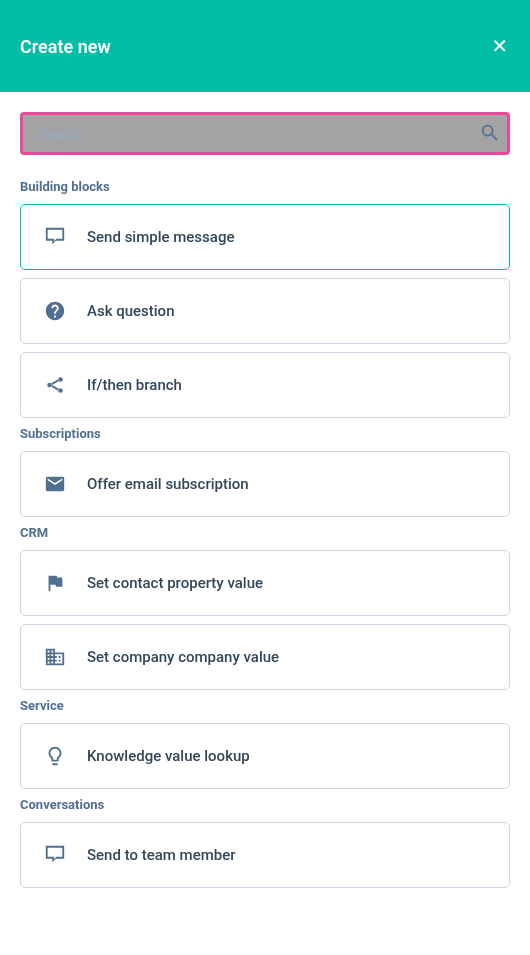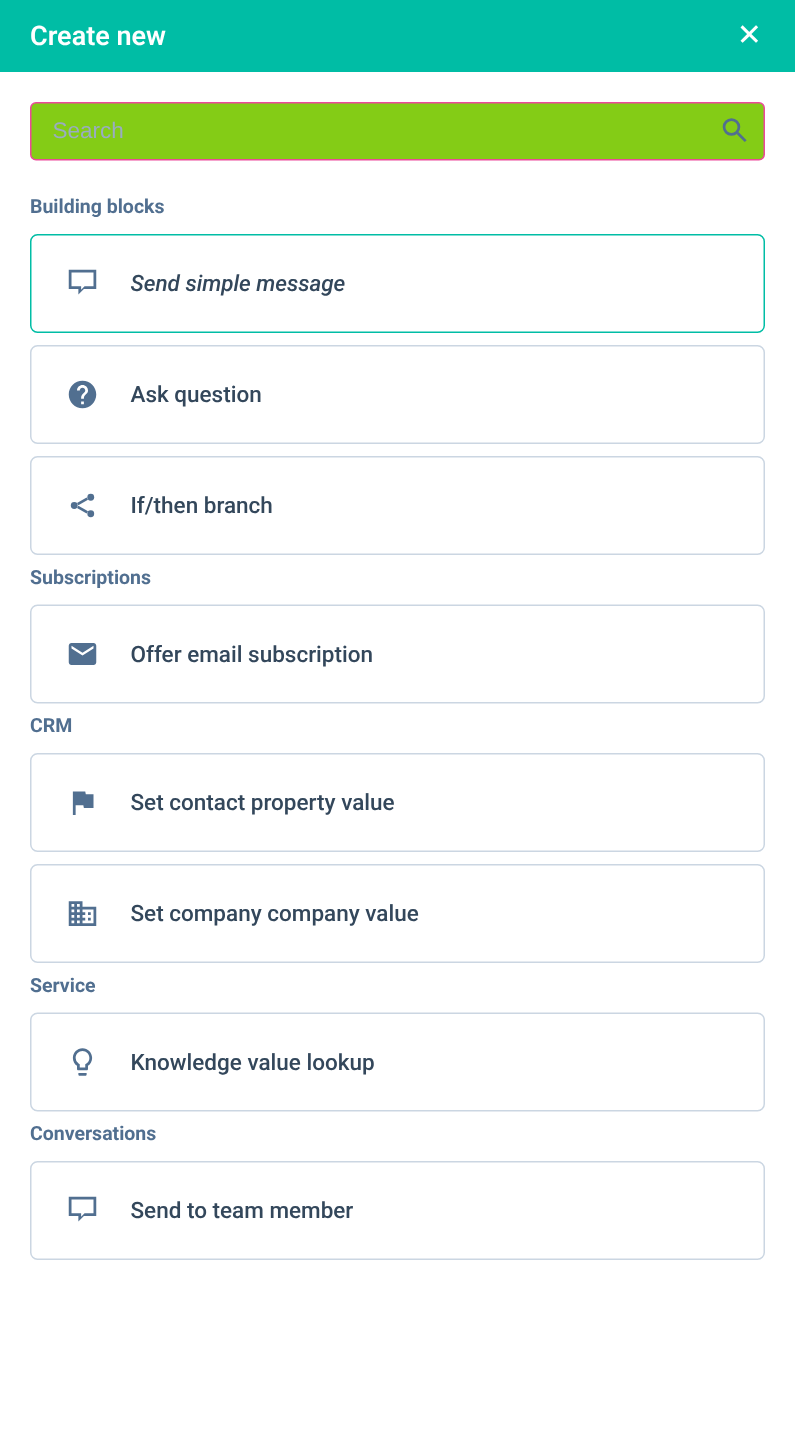--- a/index.html
+++ b/index.html
@@ -22,21 +22,21 @@
       width: 530px;
       min-height: 955px;
       background: #fff;
       position: relative;
       display: flex;
       flex-direction: column;
     }
 
     .modal-header {
       background: #00bda5;
-      padding: 12px 20px;
+      padding: 34px 20px;
       display: flex;
       align-items: center;
       justify-content: space-between;
       flex-shrink: 0;
     }
 
     .modal-title {
       color: #fff;
       font-size: 18px;
       font-weight: 600;
@@ -69,25 +69,25 @@
     }
 
     .search-wrapper {
       position: relative;
       margin-bottom: 24px;
     }
 
     .search-input {
       width: 100%;
       padding: 10px 40px 10px 14px;
-      border: 1px solid #ec4899;
+      border: 3px solid #ec4899;
       border-radius: 4px;
       font-size: 15px;
       color: #33475b;
-      background: #84cc16;
+      background: #a3a3a3;
       outline: none;
     }
 
     .search-input::placeholder {
       color: #99acc2;
     }
 
     .search-icon {
       position: absolute;
       right: 12px;
@@ -118,21 +118,20 @@
       border-radius: 5px;
       margin-bottom: 8px;
       background: #fff;
       cursor: pointer;
       transition: border-color 0.15s;
     }
 
     .block-item.active {
       border-color: #00bda5;
       background: #fff;
-      font-style: italic;
     }
 
     .block-icon {
       width: 36px;
       height: 36px;
       display: flex;
       align-items: center;
       justify-content: center;
       margin-right: 14px;
       flex-shrink: 0;

